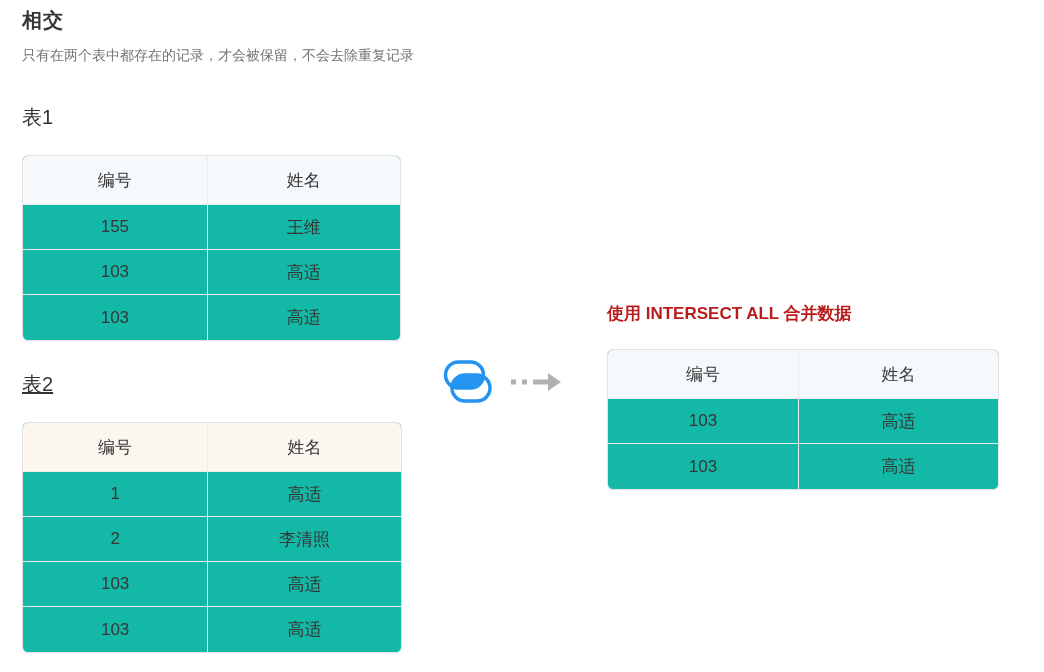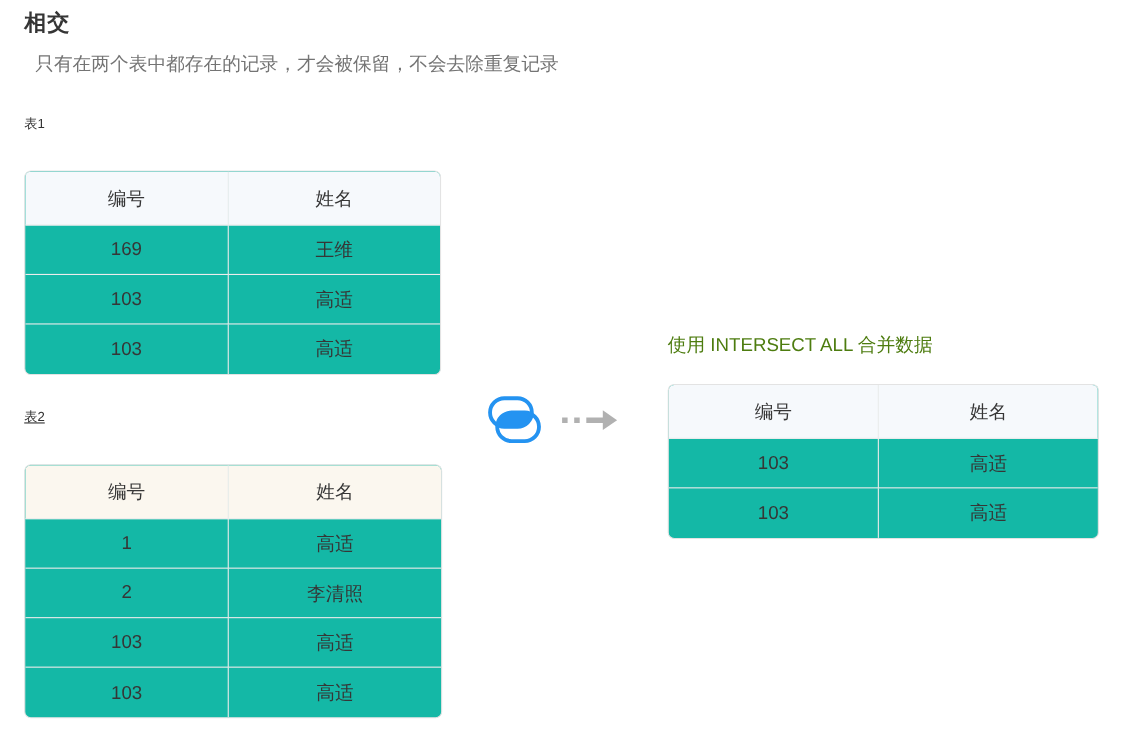--- a/index.html
+++ b/index.html
@@ -18,35 +18,34 @@
 
   .page-title {
     left: 22px; top: 7px;
     font-size: 20px;
     font-weight: 700;
     color: #353535;
     letter-spacing: 1px;
   }
   .page-subtitle {
     left: 22px; top: 47px;
-    font-size: 17px;
+    font-size: 14px;
     font-weight: 500;
     color: #747474;
-    margin-left: 10px;
   }
   .tbl-label {
-    font-size: 12px;
+    font-size: 20px;
     font-weight: 400;
     color: #333333;
   }
   .result-caption {
     left: 607px; top: 302px;
     font-size: 17px;
-    font-weight: 400;
-    color: #4d7c0f;
+    font-weight: 700;
+    color: #b91c1c;
   }
 
   .tbl-wrap {
     border: 1px solid #e3e3e3;
     border-radius: 6px;
     overflow: hidden;
     background: #14b8a6;
   }
   table.tbl {
     width: 100%;
@@ -88,21 +87,21 @@
   <div class="abs tbl-wrap" style="left:22px; top:155px; width:379px;">
     <table class="tbl hdr-blue">
       <thead>
         <tr>
           <th>编号</th>
           <th>姓名</th>
         </tr>
       </thead>
       <tbody>
         <tr>
-          <td>169</td>
+          <td>155</td>
           <td>王维</td>
         </tr>
         <tr>
           <td>103</td>
           <td>高适</td>
         </tr>
         <tr>
           <td>103</td>
           <td>高适</td>
         </tr>

